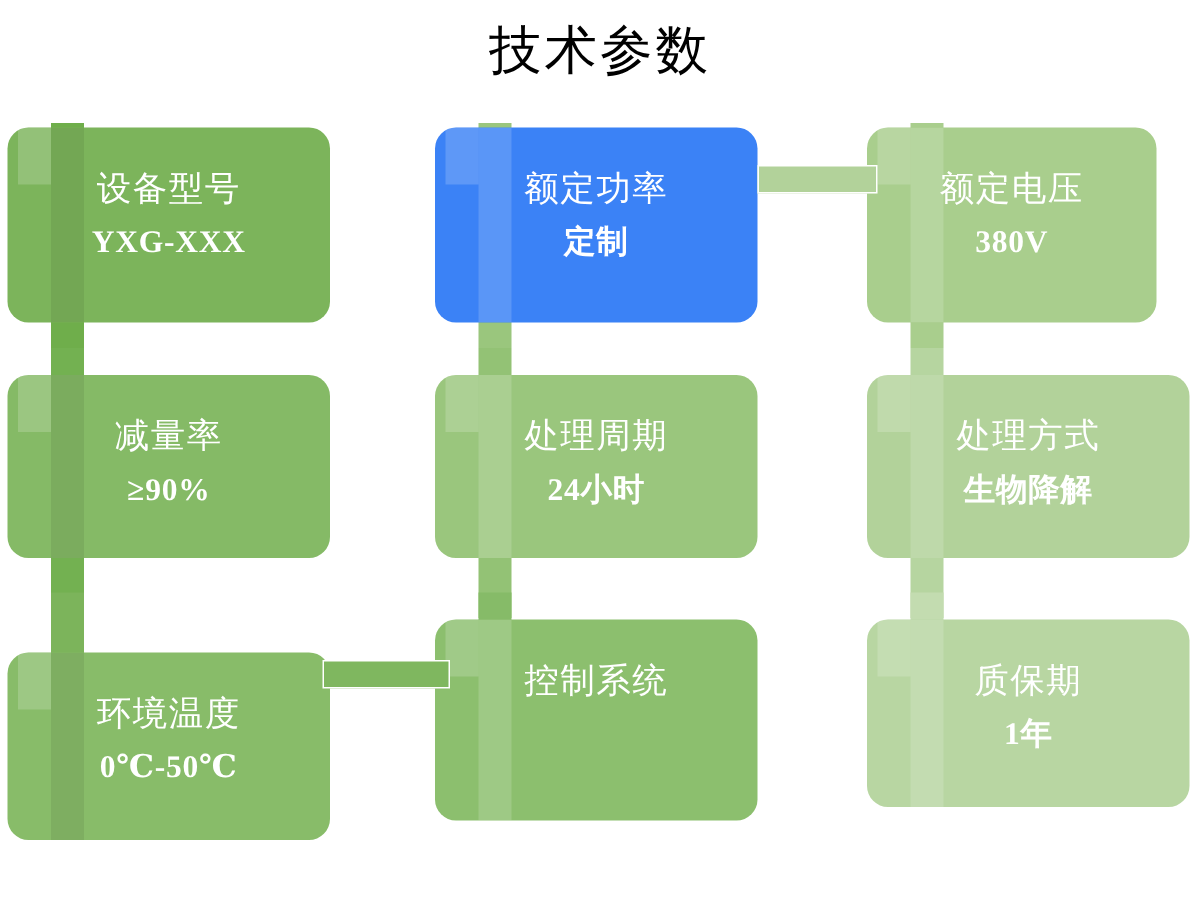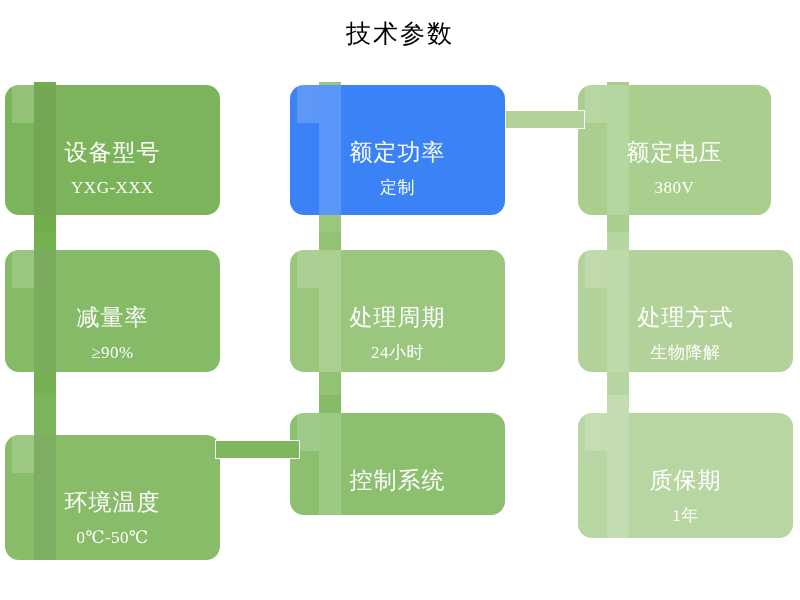--- a/index.html
+++ b/index.html
@@ -25,21 +25,21 @@
     overflow: hidden;
   }
 
   
   #title {
     position: absolute;
     left: 0;
     top: 10px;
     width: 800px;
     text-align: center;
-    font-size: 25px;
+    font-size: 35px;
     line-height: 48px;
     color: #000000;
     font-family: "Liberation Serif", "DejaVu Serif", serif;
     letter-spacing: 2px;
     white-space: nowrap;
   }
 
   
   .vbar {
     position: absolute;
@@ -60,33 +60,33 @@
     overflow: hidden;
   }
   .card .label,
   .card .value {
     position: absolute;
     left: 0;
     width: 100%;
     text-align: center;
     color: #ffffff;
     white-space: nowrap;
-    margin-top: 27px;
   }
   .card .label {
     top: 26px;
     font-size: 23px;
     line-height: 30px;
     letter-spacing: 1px;
   }
   .card .value {
     top: 62px;
-    font-size: 17px;
+    font-size: 21px;
     line-height: 28px;
     letter-spacing: 0.5px;
+    font-weight: bold;
   }
 
   
   .card .strip {
     position: absolute;
     top: 0;
     width: 22px;
     height: 100%;
     background: rgba(255,255,255,0.16);
   }
@@ -154,21 +154,21 @@
         <div class="notch" style="left: 7px; top: 0px; width: 22px; height: 38px;"></div>
         <div class="label">处理方式</div>
         <div class="value">生物降解</div>
       </div>
       <div class="card" style="left: 5px; top: 435px; width: 215px; height: 125px; background: rgb(136, 188, 105);">
         <div class="strip dark" style="left: 29px;"></div>
         <div class="notch" style="left: 7px; top: 0px; width: 22px; height: 38px;"></div>
         <div class="label">环境温度</div>
         <div class="value">0℃-50℃</div>
       </div>
-      <div class="card" style="left: 290px; top: 413px; width: 215px; height: 102px; background: rgb(140, 191, 110);">
+      <div class="card" style="left: 290px; top: 413px; width: 215px; height: 134px; background: rgb(140, 191, 110);">
         <div class="strip" style="left: 29px;"></div>
         <div class="notch" style="left: 7px; top: 0px; width: 22px; height: 38px;"></div>
         <div class="label">控制系统</div>
       </div>
       <div class="card" style="left: 578px; top: 413px; width: 215px; height: 125px; background: rgb(184, 214, 162);">
         <div class="strip" style="left: 29px;"></div>
         <div class="notch" style="left: 7px; top: 0px; width: 22px; height: 38px;"></div>
         <div class="label">质保期</div>
         <div class="value">1年</div>
       </div>

